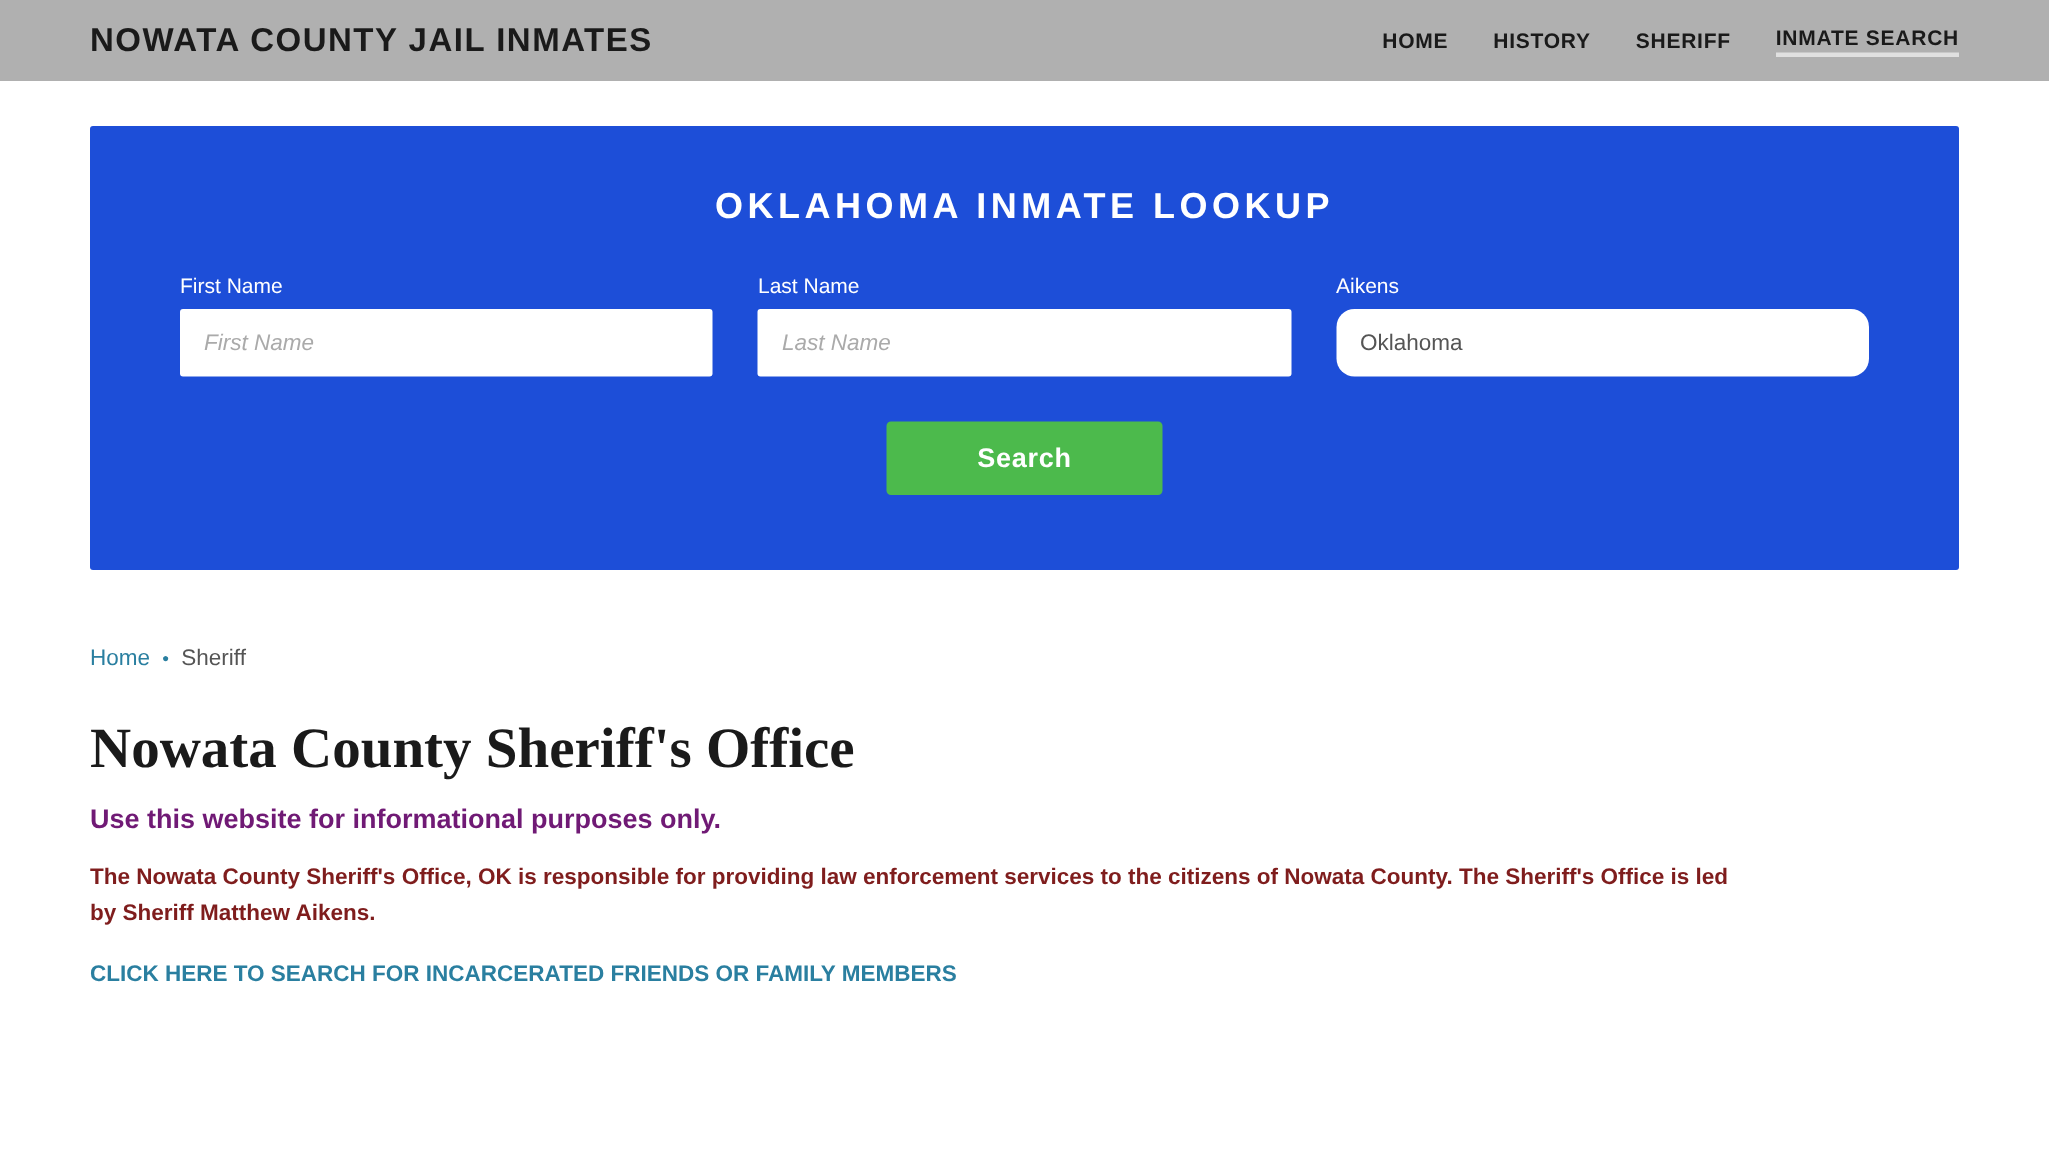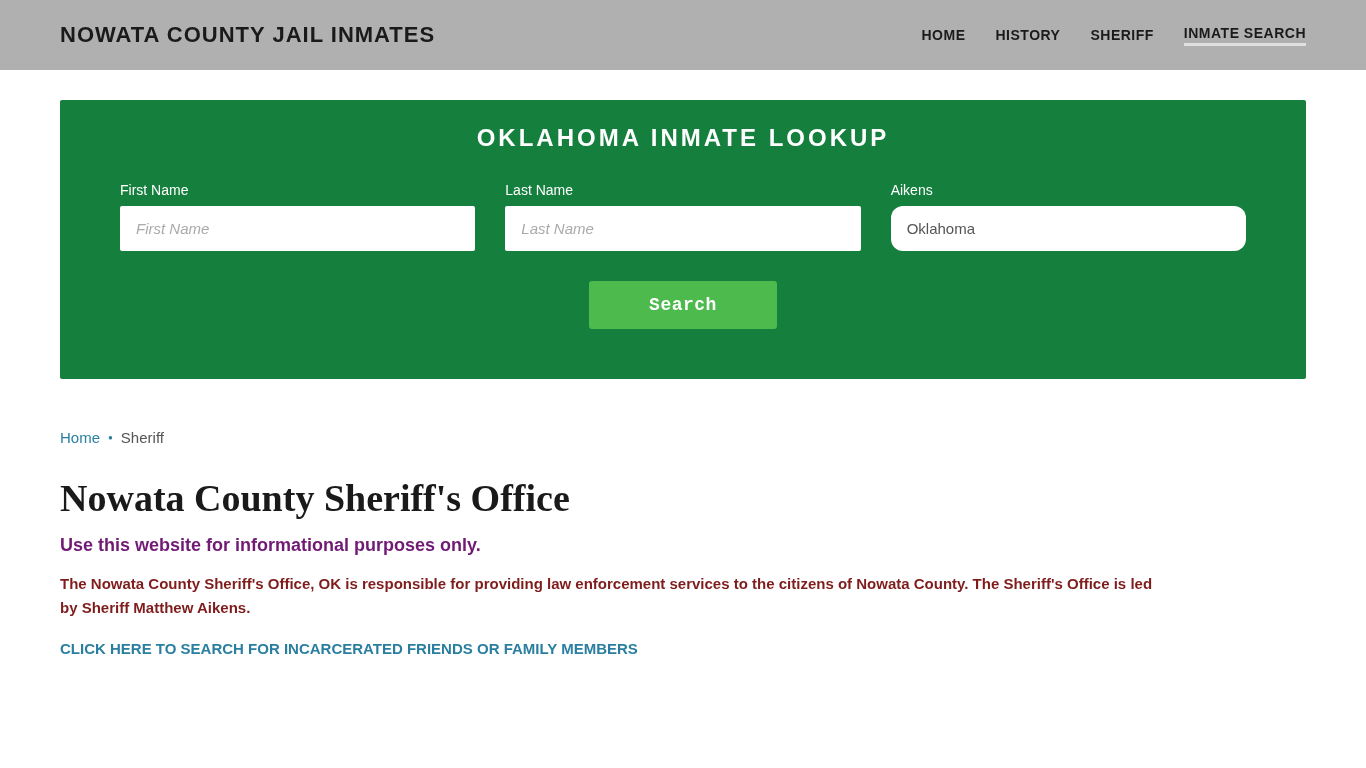--- a/index.html
+++ b/index.html
@@ -13,21 +13,21 @@
       background: #ffffff;
       color: #333;
       width: 1366px;
       min-height: 768px;
     }
 
     
     .header {
       background: #b0b0b0;
       padding: 0 60px;
-      height: 70px;
+      height: 54px;
       display: flex;
       align-items: center;
       justify-content: space-between;
     }
 
     .header-title {
       font-size: 22px;
       font-weight: 900;
       color: #1a1a1a;
       letter-spacing: 1px;
@@ -50,23 +50,23 @@
       text-decoration: none;
     }
 
     .nav-item.active {
       border-bottom: 3px solid #e0e0e0;
       padding-bottom: 2px;
     }
 
     
     .search-banner {
-      background: #15803d;
+      background: #1d4ed8;
       margin: 30px 60px;
-      padding: 24px 60px 50px;
+      padding: 40px 60px 50px;
       border-radius: 2px;
     }
 
     .banner-title {
       text-align: center;
       font-size: 24px;
       font-weight: 700;
       color: #ffffff;
       letter-spacing: 3px;
       text-transform: uppercase;
@@ -128,21 +128,20 @@
     .search-btn {
       background: #4cba4c;
       color: #ffffff;
       font-size: 18px;
       font-weight: 600;
       padding: 14px 60px;
       border: none;
       border-radius: 3px;
       cursor: pointer;
       letter-spacing: 0.5px;
-      font-family: Liberation Mono, monospace;
     }
 
     
     .breadcrumb {
       padding: 20px 60px 10px;
       display: flex;
       align-items: center;
       gap: 8px;
     }
 

